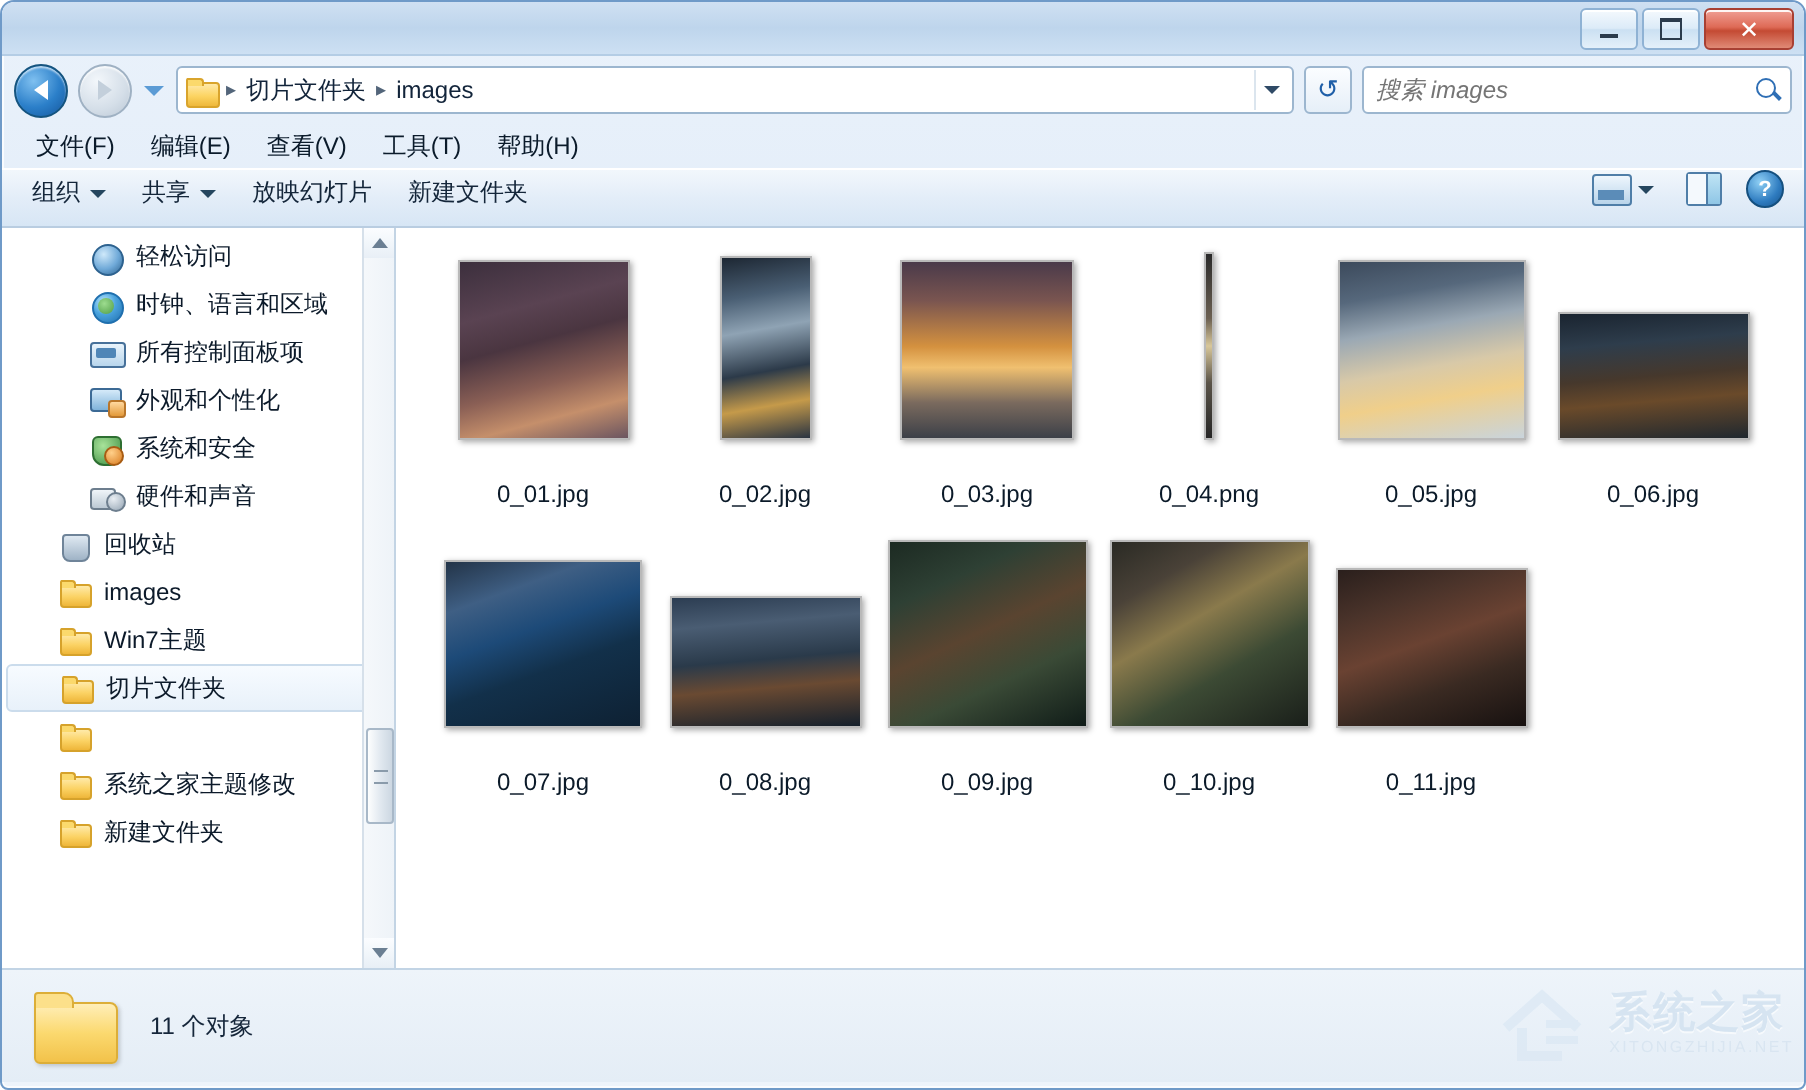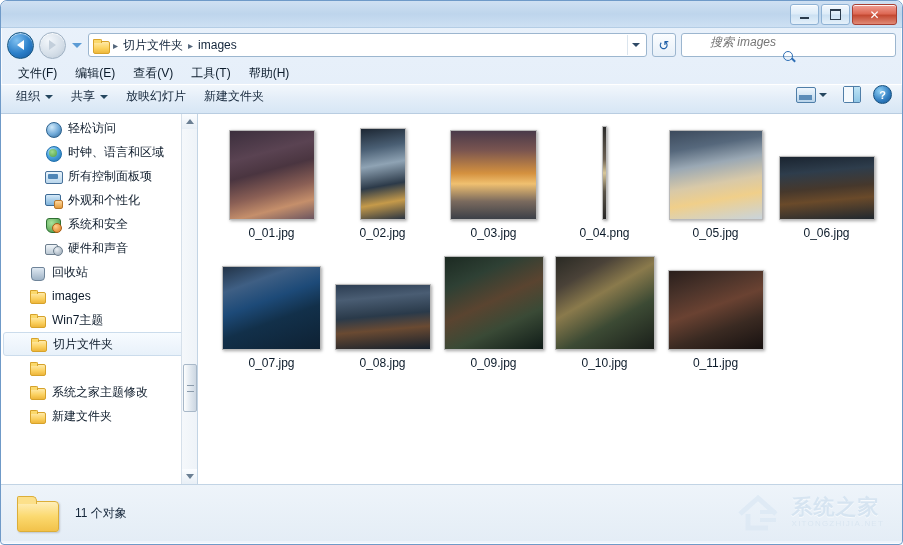--- a/index.html
+++ b/index.html
@@ -78,21 +78,21 @@
   .crumb{font-size:12px;color:#12243a;padding:0 3px;cursor:pointer;white-space:nowrap;}
   .sep{color:#53657a;font-size:10px;padding:0 2px;}
   .pathdrop{margin-left:auto;width:16px;height:20px;display:flex;align-items:center;justify-content:center;cursor:pointer;border-left:1px solid #dbe5ee;}
   .pathdrop i{width:0;height:0;border-left:4px solid transparent;border-right:4px solid transparent;border-top:4px solid #2f4a66;}
   .refresh{
     width:22px;height:22px;border:1px solid #9cb6cf;border-radius:3px;background:linear-gradient(180deg,#fbfdff,#e6eff8);
     display:flex;align-items:center;justify-content:center;cursor:pointer;color:#1f5fa8;font-size:13px;
   }
   .searchbox{
     width:205px;height:22px;background:#fff;border:1px solid #9cb6cf;border-radius:3px;
-    display:flex;align-items:center;padding:0 4px;flex-direction:column;
+    display:flex;align-items:center;padding:0 4px;
   }
   .searchbox input{
     border:0;outline:0;flex:1;font-size:12px;font-style:italic;color:#8a8a8a;
     font-family:"Liberation Sans",sans-serif;background:transparent;
   }
   .magn{width:14px;height:14px;position:relative;flex:none;}
   .magn:before{content:"";position:absolute;left:1px;top:1px;width:8px;height:8px;border:1.6px solid #2f6fb5;border-radius:50%;}
   .magn:after{content:"";position:absolute;left:9px;top:9px;width:5px;height:1.8px;background:#2f6fb5;transform:rotate(45deg);}
 
   
@@ -195,41 +195,41 @@
   .grid{display:flex;flex-wrap:wrap;align-content:flex-start;}
   .tile{
     width:111px;display:flex;flex-direction:column;align-items:center;
     margin-bottom:18px;cursor:pointer;
   }
   .thumbwrap{height:92px;display:flex;align-items:flex-end;justify-content:center;}
   .thumb{
     border:1px solid #b9b9b9;box-shadow:1px 1px 3px rgba(0,0,0,.35);
     background-size:cover;background-position:center;
   }
-  .tname{font-size:12px;color:#0b1a29;margin-top:6px;white-space:nowrap;}
+  .tname{font-size:12px;color:#0b1a29;margin-top:20px;white-space:nowrap;}
 
   
   .statusbar{
     height:56px;display:flex;align-items:center;gap:14px;padding-left:14px;position:relative;
     background:linear-gradient(180deg,#eef4fa 0%,#e4edf6 100%);
     border-top:1px solid #c2d4e5;
   }
   .bigfolder{width:46px;height:38px;position:relative;flex:none;}
   .bigfolder:before{
     content:"";position:absolute;left:2px;top:7px;width:40px;height:29px;border-radius:2px 4px 3px 3px;
     background:linear-gradient(180deg,#ffeeb8 0%,#fbd96f 50%,#f2c24a 100%);
     border:1px solid #dcae38;box-shadow:1px 1px 2px rgba(0,0,0,.18);
   }
   .bigfolder:after{
     content:"";position:absolute;left:2px;top:2px;width:18px;height:7px;border-radius:2px 5px 0 0;
     background:#fce08a;border:1px solid #dcae38;border-bottom:none;
   }
   .statustext{font-size:12px;color:#15263a;}
   .watermark{
-    position:absolute;right:18px;bottom:2px;width:200px;height:54px;
+    position:absolute;right:5px;bottom:2px;width:200px;height:54px;
     display:flex;align-items:center;justify-content:flex-end;gap:4px;
     opacity:.72;pointer-events:none;overflow:hidden;
   }
   .wm-logo{
     width:52px;height:40px;position:relative;flex:none;
   }
   .wm-logo svg{position:absolute;left:0;top:0;}
   .wm-text{display:flex;flex-direction:column;align-items:flex-start;}
   .wm-cn{font-size:21px;font-weight:bold;color:#cfe0ef;letter-spacing:1px;line-height:1;
     text-shadow:0 1px 0 rgba(255,255,255,.85);}

